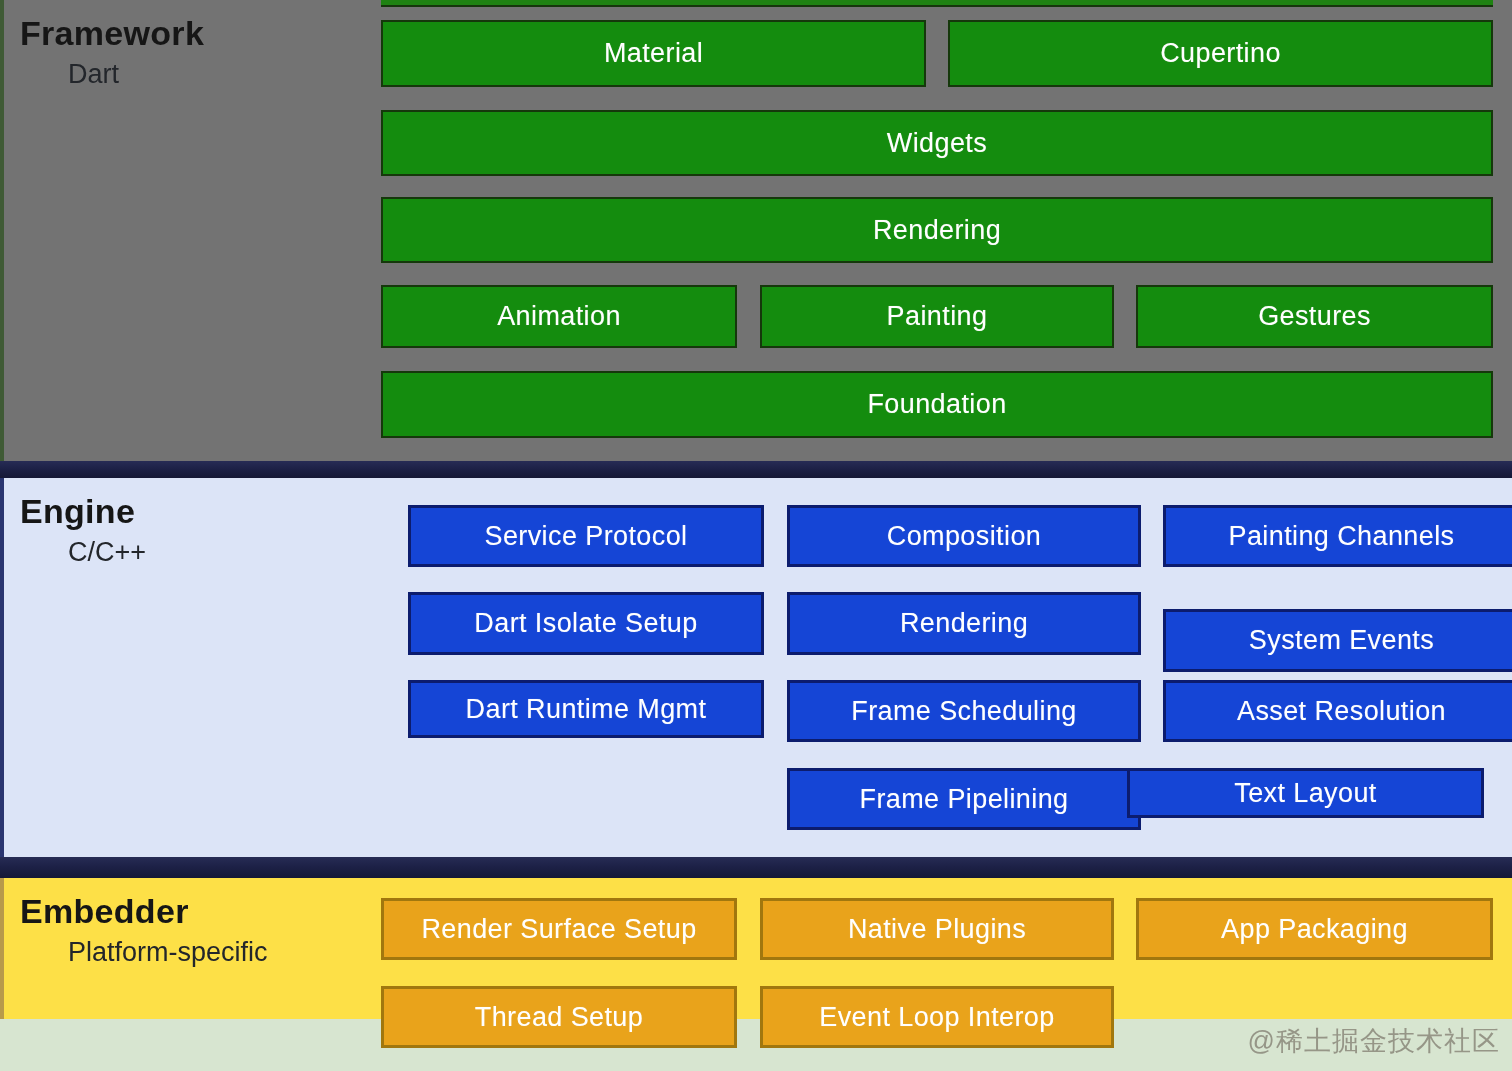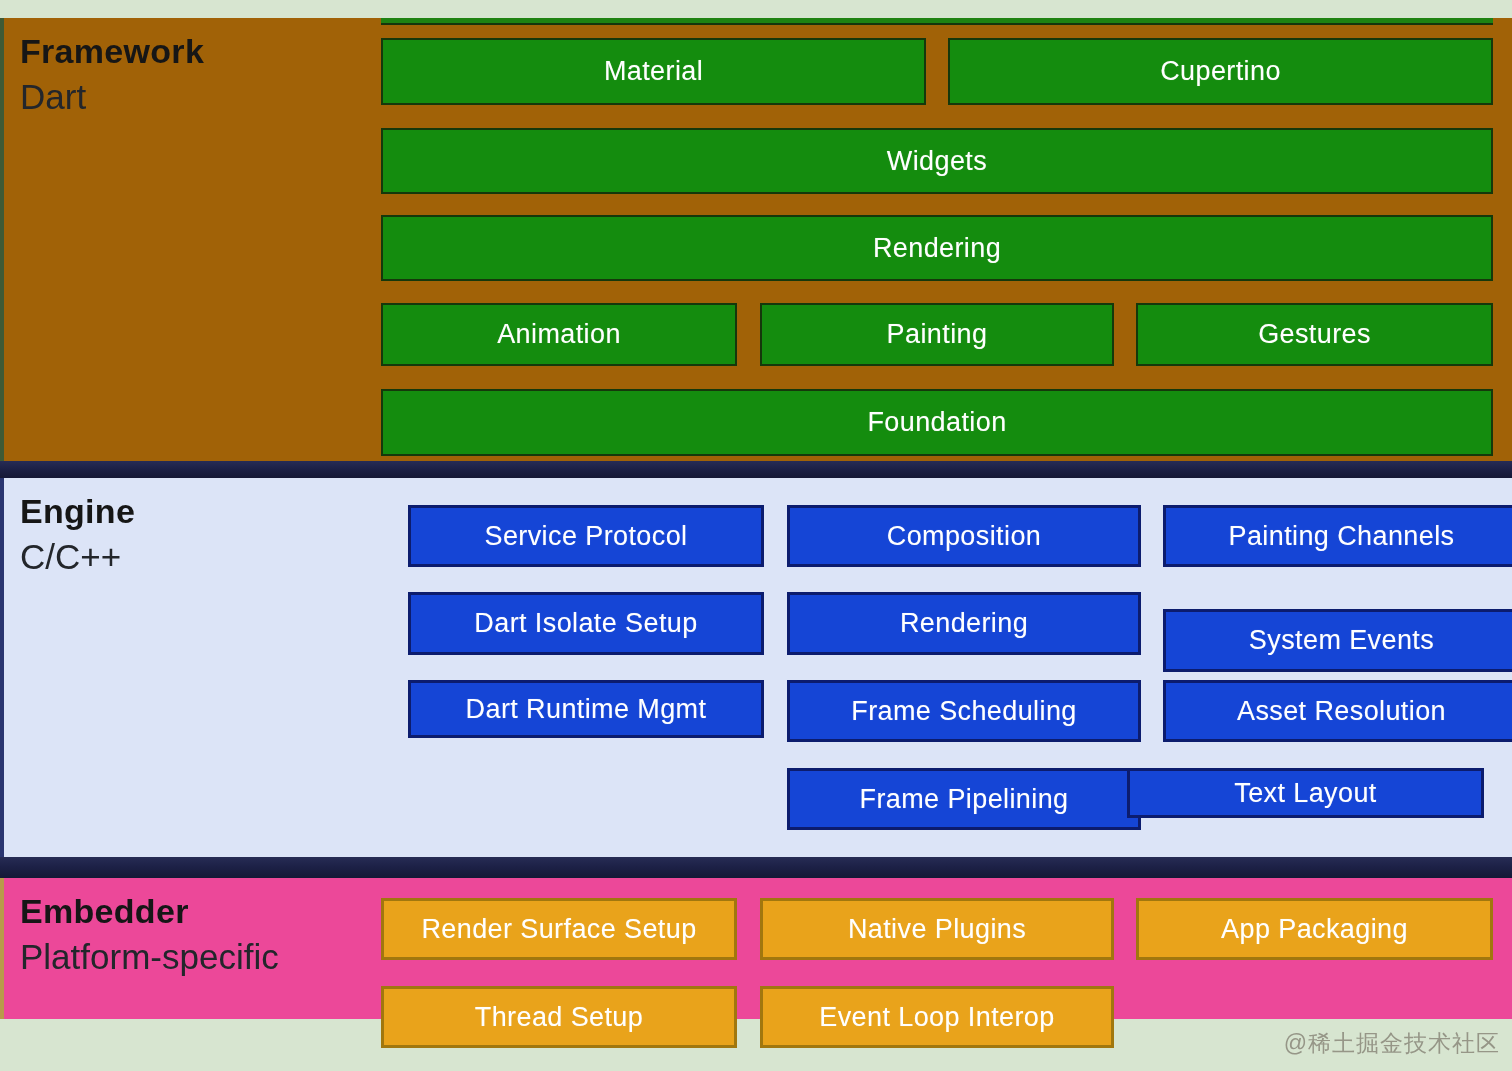--- a/index.html
+++ b/index.html
@@ -15,35 +15,35 @@
     overflow: hidden;
     background: #d7e5d0;
   }
   .section {
     position: absolute;
     left: 0;
     width: 1512px;
     box-sizing: border-box;
   }
   .section.framework {
-    top: 18px;
+    top: 0;
     height: 461px;
-    background: #a16207;
+    background: #737373;
     border-left: 4px solid #3f5a35;
   }
   .section.engine {
     top: 478px;
     height: 379px;
     background: #dce4f7;
     border-left: 4px solid #2a3570;
   }
   .section.embedder {
     top: 878px;
     height: 141px;
-    background: #ec4899;
+    background: #fde047;
     border-left: 4px solid #b99a4a;
   }
   .separator {
     position: absolute;
     left: 0;
     width: 1512px;
     background: linear-gradient(180deg, #272c55 0%, #1d2147 45%, #151836 100%);
   }
   .separator.sep1 { top: 461px; height: 17px; }
   .separator.sep2 { top: 857px; height: 21px; }
@@ -54,24 +54,25 @@
     top: 14px;
   }
   .sec-title {
     font-size: 34px;
     font-weight: bold;
     color: #161616;
     letter-spacing: 0.3px;
     line-height: 1.15;
   }
   .sec-subtitle {
-    font-size: 35px;
+    font-size: 27px;
     font-weight: normal;
     color: #23262b;
     margin-top: 6px;
+    margin-left: 48px;
   }
 
   .btn {
     position: absolute;
     box-sizing: border-box;
     display: flex;
     align-items: center;
     justify-content: center;
     color: #ffffff;
     font-size: 27px;
@@ -98,21 +99,21 @@
     top: 0;
     width: 1112px;
     height: 5px;
     background: #1f8212;
     border-bottom: 2px solid #16350c;
   }
   .watermark {
     position: absolute;
     right: 12px;
     bottom: 12px;
-    font-size: 23px;
+    font-size: 27px;
     color: #8f8e80;
     opacity: 0.9;
     letter-spacing: 1px;
   }
 </style>
 </head>
 <body>
 
 <div class="stage">
 

